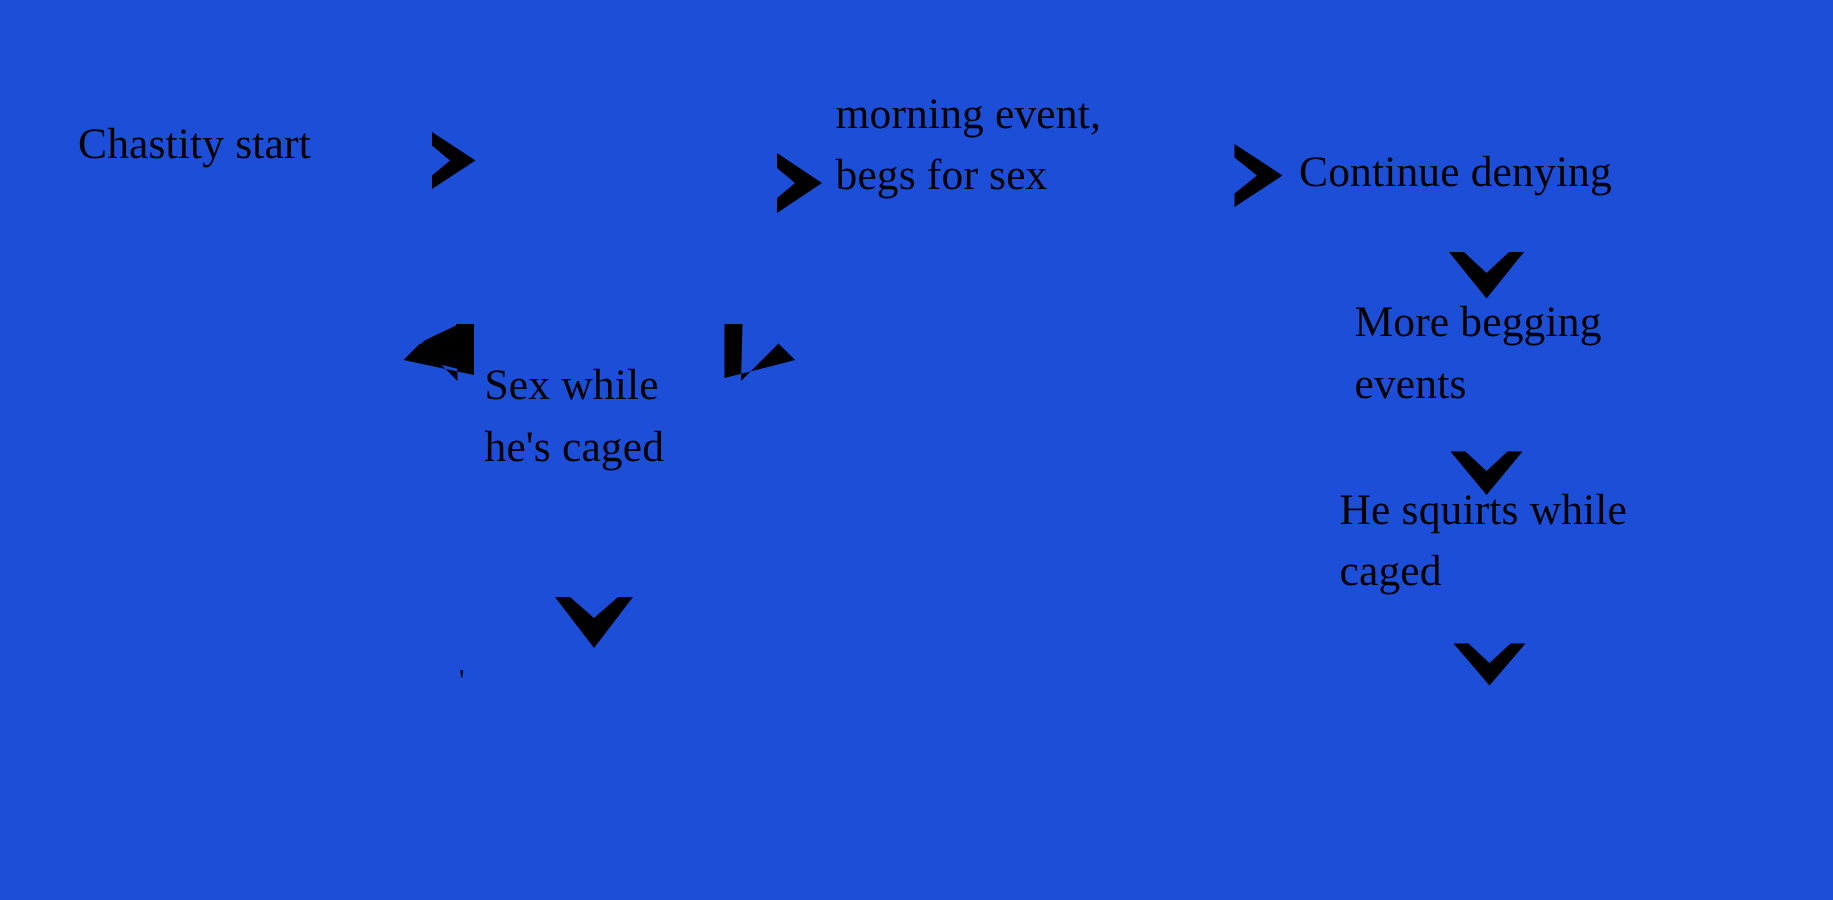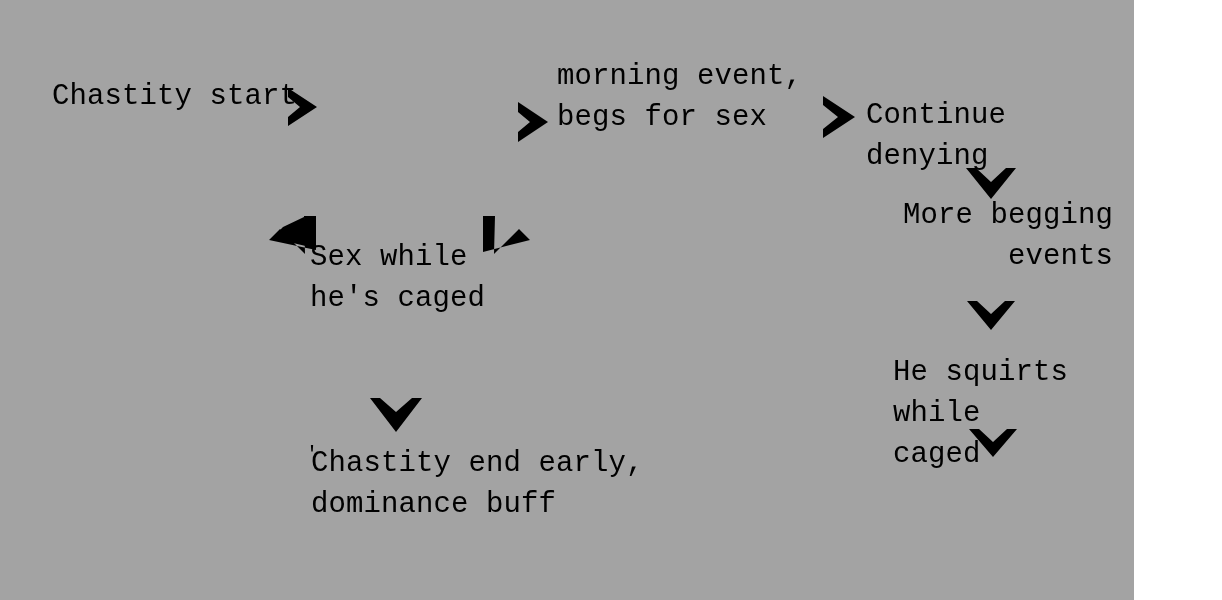--- a/index.html
+++ b/index.html
@@ -3,25 +3,25 @@
 <meta charset="utf-8">
 <title>Chastity flowchart</title>
 <style>
   html, body {
     margin: 0;
     padding: 0;
     background: #ffffff;
   }
   #canvas {
     position: relative;
-    width: 1134px;
+    width: 1222px;
     height: 600px;
-    background: #a3a3a3;
+    background: #1d4ed8;
     overflow: hidden;
-    font-family: Liberation Mono, monospace;
+    font-family: Liberation Serif, serif;
   }
   .node {
     position: absolute;
     color: #000000;
     font-size: 29px;
     line-height: 1.42;
     font-weight: 400;
     white-space: pre-line;
     letter-spacing: 0.1px;
   }
@@ -105,28 +105,26 @@
   </svg>
 
   <div class="node" style="left:52px; top:76px;">Chastity start</div>
 
 
   <div class="node" style="left:866px; top:95px;">Continue denying</div>
 
   <div class="node" style="left:557px; top:56px;">morning event,
 begs for sex</div>
 
-  <div class="node" style="left:903px; top:195px;text-align:right;">More begging
+  <div class="node" style="left:903px; top:195px;">More begging
 events</div>
 
-  <div class="node" style="left:893px; top:320px;margin-top:32px;">He squirts while
+  <div class="node" style="left:893px; top:320px;">He squirts while
 caged</div>
 
 
-  <div class="node" style="left:310px; top:237px;">Sex while
+  <div class="node" style="left:323px; top:237px;">Sex while
 he's caged</div>
 
-  <div class="node" style="left:311px; top:443px;">Chastity end early,
-dominance buff</div>
 
   <div class="tick" style="left:306px; top:443px;">'</div>
 
 </div>
 
 </body></html>

